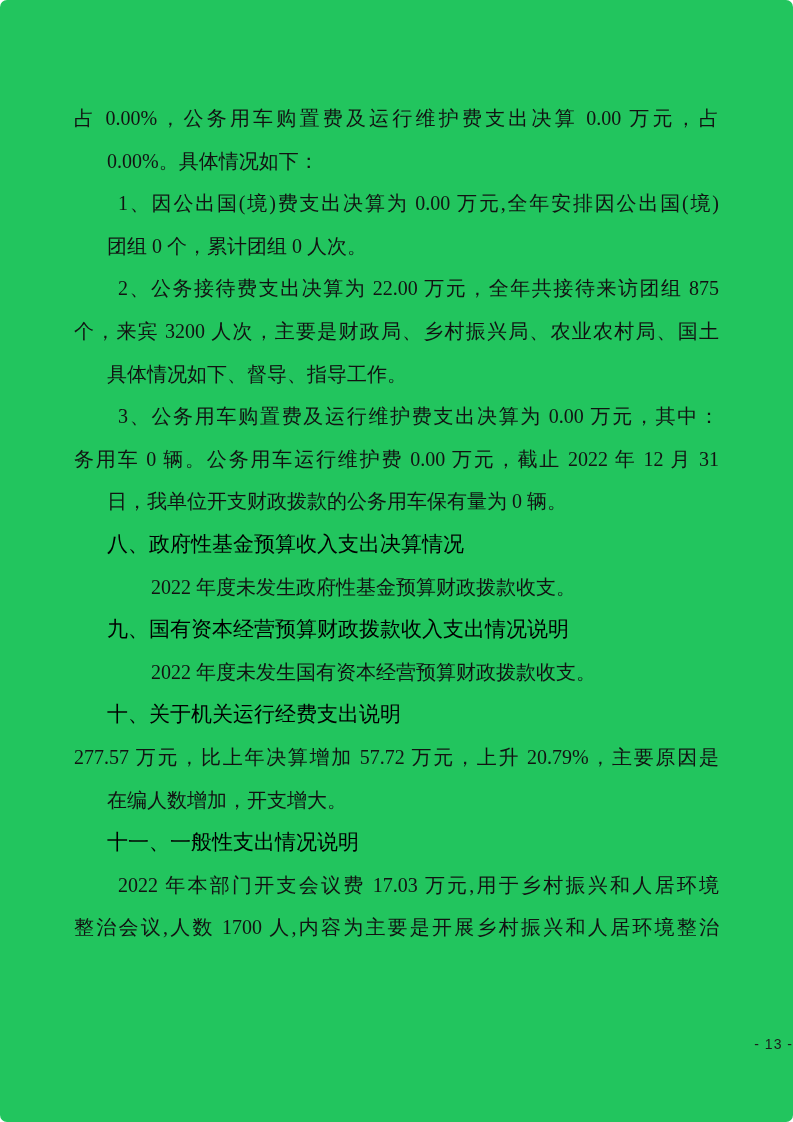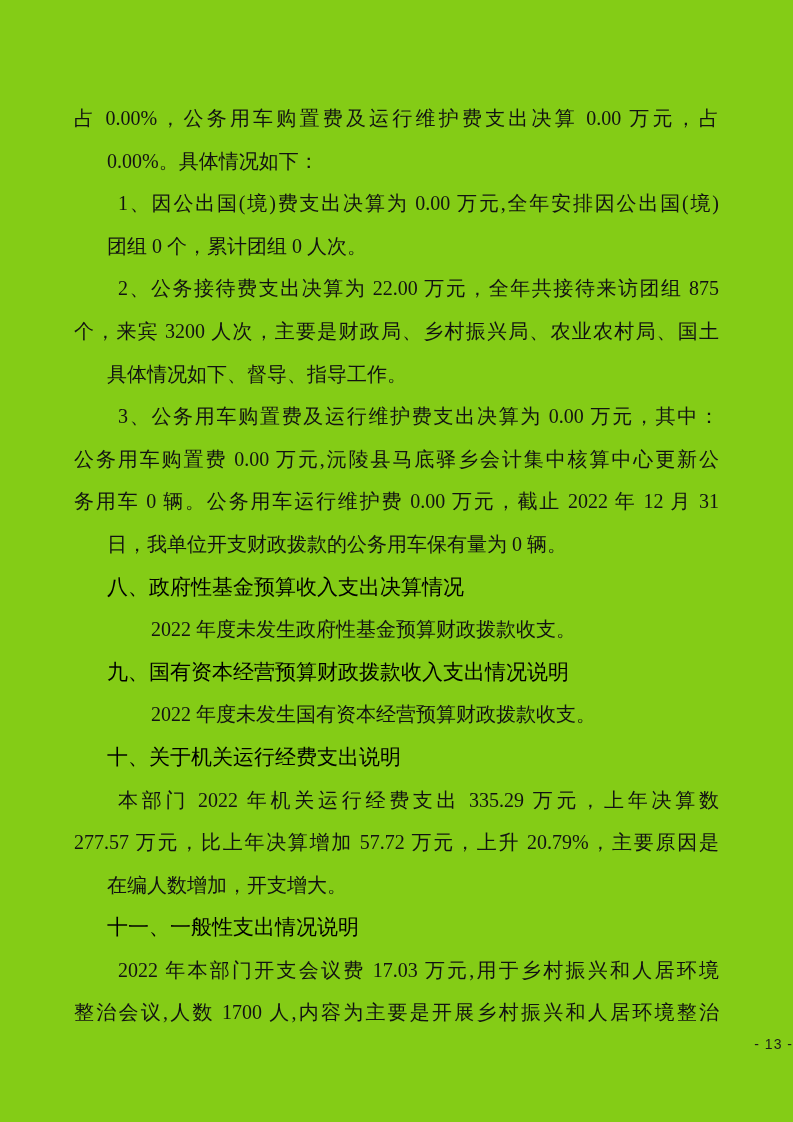--- a/index.html
+++ b/index.html
@@ -5,22 +5,23 @@
   html, body { margin: 0; padding: 0; }
   body {
     width: 793px; height: 1122px;
     background: #ffffff;
     font-family: "Liberation Serif", "DejaVu Serif", serif;
     color: #000000;
   }
   .page {
     position: relative;
     width: 793px; height: 1122px;
-    background: #84cc16;
+    background: #22c55e;
     overflow: hidden;
+    border-radius: 7px;
   }
   .content {
     position: absolute;
     left: 74px; top: 97px;
     width: 645px;
   }
   .line {
     font-size: 20px;
     line-height: 42.6px;
     color: #121212;
@@ -54,29 +55,27 @@
 <div class="page">
   <div class="content">
       <div class="line">占 0.00%，公务用车购置费及运行维护费支出决算 0.00 万元，占</div>
       <div class="line endleft">0.00%。具体情况如下：</div>
       <div class="line indent">1、因公出国(境)费支出决算为 0.00 万元,全年安排因公出国(境)</div>
       <div class="line endleft">团组 0 个，累计团组 0 人次。</div>
       <div class="line indent">2、公务接待费支出决算为 22.00 万元，全年共接待来访团组 875</div>
       <div class="line">个，来宾 3200 人次，主要是财政局、乡村振兴局、农业农村局、国土</div>
       <div class="line endleft">具体情况如下、督导、指导工作。</div>
       <div class="line indent">3、公务用车购置费及运行维护费支出决算为 0.00 万元，其中：</div>
-      <div class="line">公务用车购置费 0.00 万元,沅陵县马底驿乡会计集中核算中心更新公</div>
       <div class="line">务用车 0 辆。公务用车运行维护费 0.00 万元，截止 2022 年 12 月 31</div>
       <div class="line endleft">日，我单位开支财政拨款的公务用车保有量为 0 辆。</div>
       <div class="heading">八、政府性基金预算收入支出决算情况</div>
       <div class="line indent endleft">2022 年度未发生政府性基金预算财政拨款收支。</div>
       <div class="heading">九、国有资本经营预算财政拨款收入支出情况说明</div>
       <div class="line indent endleft">2022 年度未发生国有资本经营预算财政拨款收支。</div>
       <div class="heading">十、关于机关运行经费支出说明</div>
-      <div class="line indent">本部门 2022 年机关运行经费支出 335.29 万元，上年决算数</div>
       <div class="line">277.57 万元，比上年决算增加 57.72 万元，上升 20.79%，主要原因是</div>
       <div class="line endleft">在编人数增加，开支增大。</div>
       <div class="heading">十一、一般性支出情况说明</div>
       <div class="line indent">2022 年本部门开支会议费 17.03 万元,用于乡村振兴和人居环境</div>
       <div class="line">整治会议,人数 1700 人,内容为主要是开展乡村振兴和人居环境整治</div>
     </div>
   <div class="footer">- 13 -</div>
 </div>
 
 </body></html>

